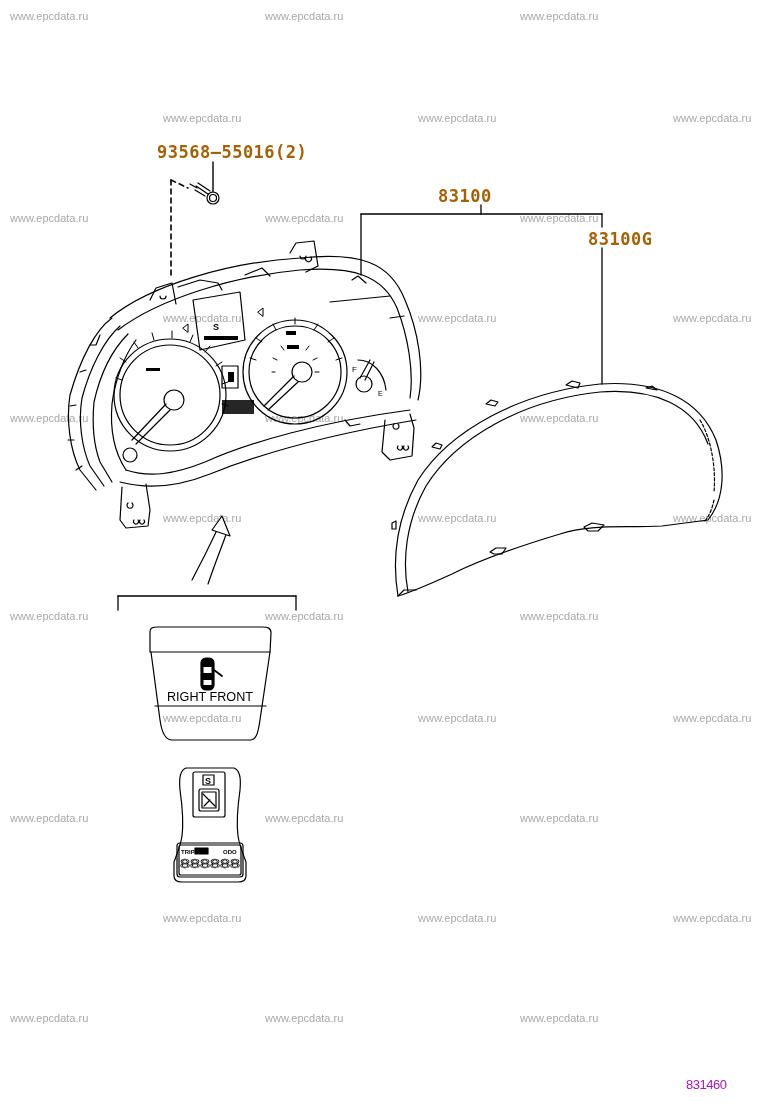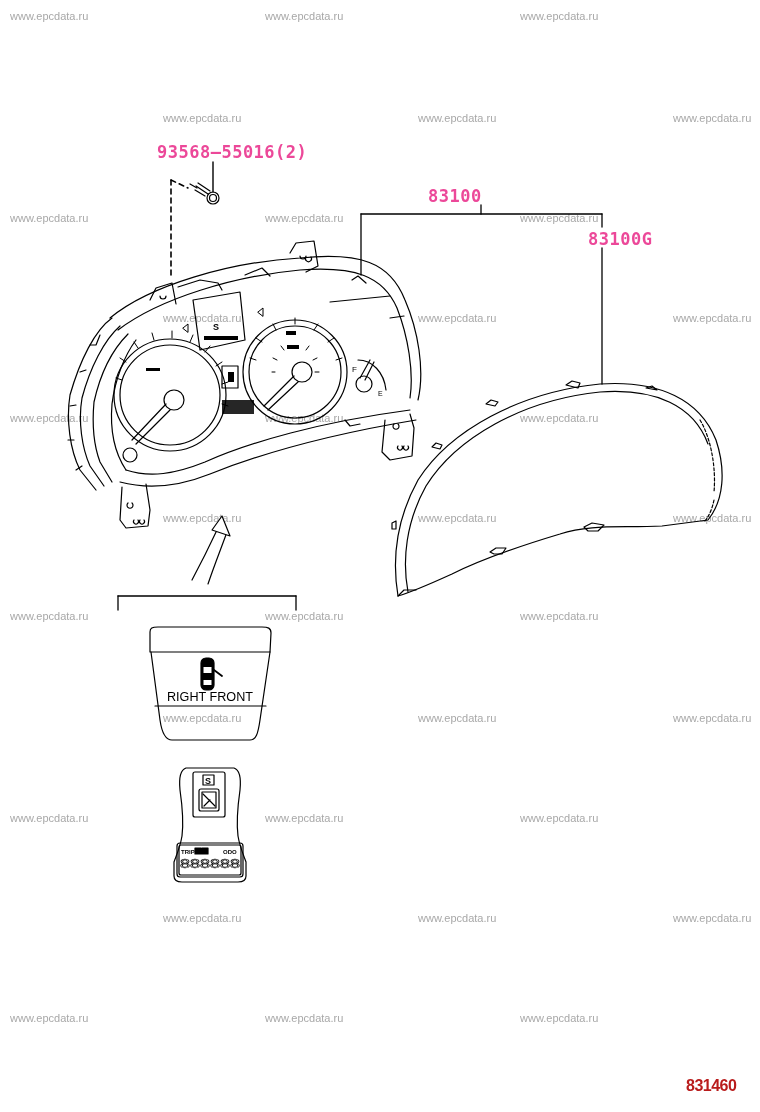--- a/index.html
+++ b/index.html
@@ -1,19 +1,19 @@
 <!DOCTYPE html>
 <html><head>
 <meta charset="utf-8">
 <style>
   html, body { margin:0; padding:0; background:#ffffff; }
   #canvas { position:relative; width:760px; height:1112px; overflow:hidden; background:#fff; font-family:"Liberation Sans", sans-serif;padding-left:15px; }
   .wm { position:absolute; font-family:"Liberation Sans", sans-serif; font-size:11px; color:#a8a8a8; letter-spacing:0px; white-space:nowrap; }
-  .callout { position:absolute; font-family:"DejaVu Sans Mono", monospace; font-weight:bold; font-size:17px; color:#ec4899; white-space:nowrap; letter-spacing:0.5px; }
-  .catalog { position:absolute; font-family:"Liberation Sans", sans-serif; font-weight:bold; font-size:16px; color:#b91c1c; letter-spacing:-0.5px; }
+  .callout { position:absolute; font-family:"DejaVu Sans Mono", monospace; font-weight:bold; font-size:17px; color:#a16207; white-space:nowrap; letter-spacing:0.5px; }
+  .catalog { position:absolute; font-family:"Liberation Sans", sans-serif; font-weight:normal; font-size:13px; color:#a21caf; letter-spacing:-0.5px; }
   svg { position:absolute; left:0; top:0; }
   .lbl-svg { font-family:"Liberation Sans", sans-serif; }
 </style>
 </head>
 <body>
 
 <div id="canvas">
 
   <div id="wm-layer">
       <div class="wm" style="left: 10px; top: 10px;">www.epcdata.ru</div>
@@ -187,17 +187,17 @@
 
     <text x="205" y="784" font-size="9" font-weight="bold" fill="#000" class="lbl-svg">S</text>
     <text x="181" y="854" font-size="6" font-weight="bold" fill="#000" class="lbl-svg">TRIP</text>
     <text x="223" y="854" font-size="6" font-weight="bold" fill="#000" class="lbl-svg">ODO</text>
     <text x="180" y="868" font-size="12" fill="none" stroke="#000" stroke-width="0.6" class="lbl-svg" textLength="60" lengthAdjust="spacingAndGlyphs">888888</text>
 
     <text x="167" y="701" font-size="12" fill="#000" class="lbl-svg" textLength="86" lengthAdjust="spacingAndGlyphs">RIGHT FRONT</text>
   </svg>
 
   <div class="callout" style="left:157px; top:142px;">93568–55016(2)</div>
-  <div class="callout" style="left:428px; top:186px;">83100</div>
+  <div class="callout" style="left:438px; top:186px;">83100</div>
   <div class="callout" style="left:588px; top:229px;">83100G</div>
 
   <div class="catalog" style="left:686px; top:1077px;">831460</div>
 </div>
 
 </body></html>

